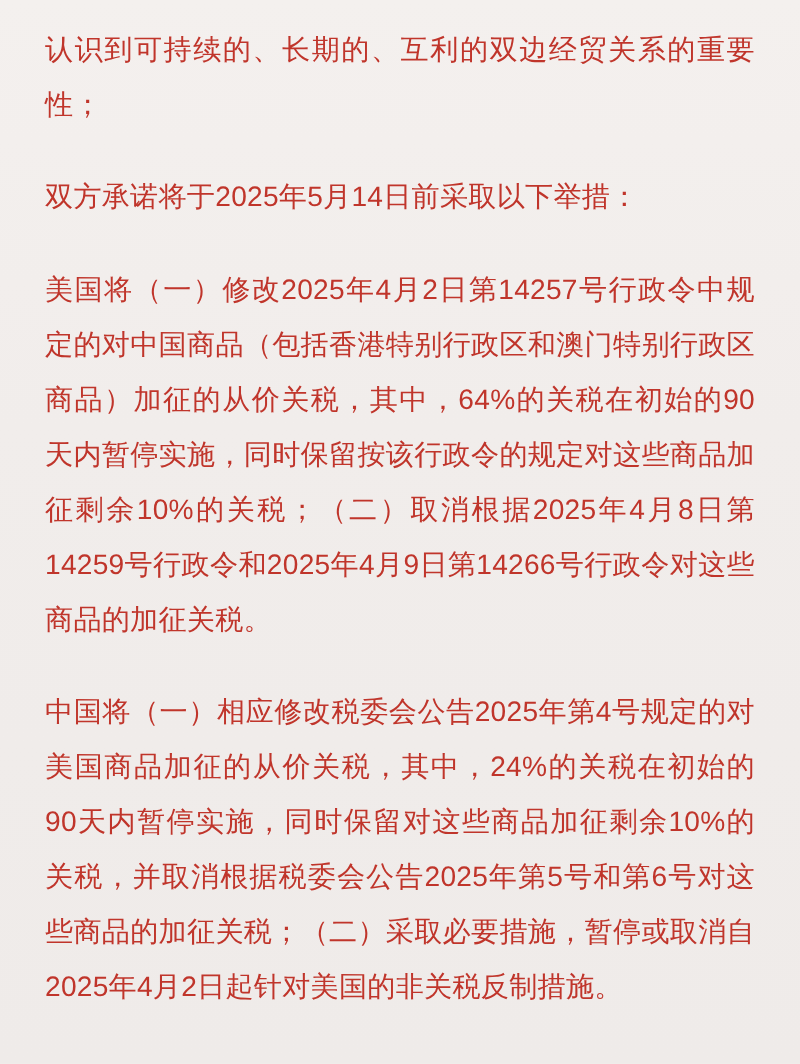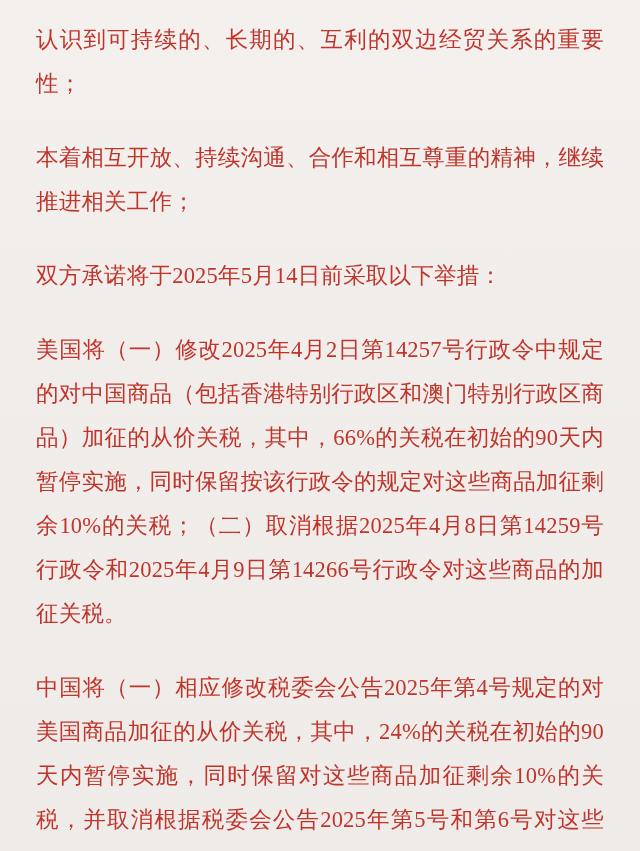--- a/index.html
+++ b/index.html
@@ -13,21 +13,20 @@
     font-family: "Liberation Sans", sans-serif;
     overflow: hidden;
   }
   .page {
     position: relative;
     width: 640px;
     height: 851px;
     box-sizing: border-box;
     padding: 18px 36px 0 36px;
     background: linear-gradient(180deg, #f4f0ee 0%, #f1edeb 40%, #efebe9 100%);
-    font-family: Liberation Serif, serif;
   }
   .doc-body {
     color: #c0352b;
     font-size: 22.5px;
     line-height: 44px;
     letter-spacing: 0.2px;
     text-align: justify;
     text-justify: inter-ideograph;
   }
   .para {
@@ -37,18 +36,17 @@
   .para:last-child {
     margin-bottom: 0;
   }
 </style>
 </head>
 <body>
 
 <div class="page">
   <div class="doc-body">
     <p class="para">认识到可持续的、长期的、互利的双边经贸关系的重要性；</p>
-    <p class="para">本着相互开放、持续沟通、合作和相互尊重的精神，继续推进相关工作；</p>
     <p class="para">双方承诺将于2025年5月14日前采取以下举措：</p>
-    <p class="para">美国将（一）修改2025年4月2日第14257号行政令中规定的对中国商品（包括香港特别行政区和澳门特别行政区商品）加征的从价关税，其中，66%的关税在初始的90天内暂停实施，同时保留按该行政令的规定对这些商品加征剩余10%的关税；（二）取消根据2025年4月8日第14259号行政令和2025年4月9日第14266号行政令对这些商品的加征关税。</p>
+    <p class="para">美国将（一）修改2025年4月2日第14257号行政令中规定的对中国商品（包括香港特别行政区和澳门特别行政区商品）加征的从价关税，其中，64%的关税在初始的90天内暂停实施，同时保留按该行政令的规定对这些商品加征剩余10%的关税；（二）取消根据2025年4月8日第14259号行政令和2025年4月9日第14266号行政令对这些商品的加征关税。</p>
     <p class="para">中国将（一）相应修改税委会公告2025年第4号规定的对美国商品加征的从价关税，其中，24%的关税在初始的90天内暂停实施，同时保留对这些商品加征剩余10%的关税，并取消根据税委会公告2025年第5号和第6号对这些商品的加征关税；（二）采取必要措施，暂停或取消自2025年4月2日起针对美国的非关税反制措施。</p>
   </div>
 </div>
 
 </body></html>

